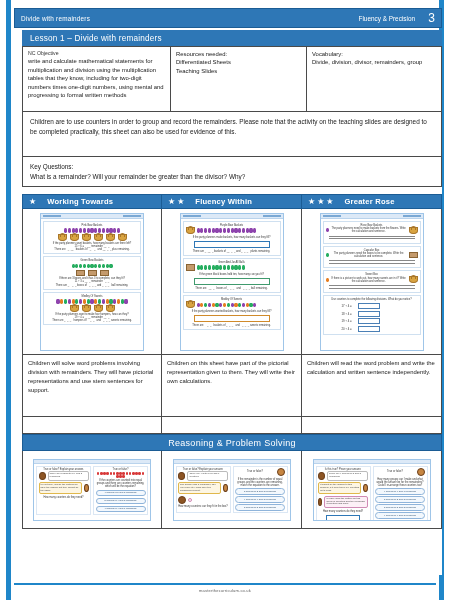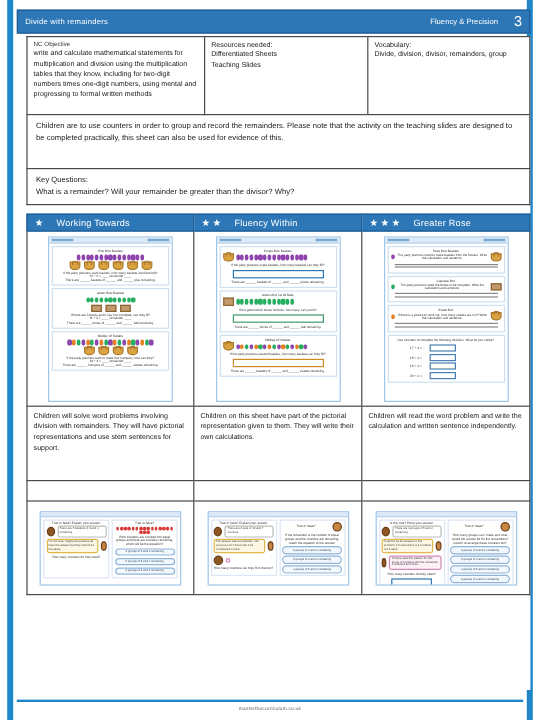--- a/index.html
+++ b/index.html
@@ -61,21 +61,21 @@
   .diff { display: flex; margin-left: 8px; width: 420px; }
   .col { width: 140px; }
   .col + .col .hdr { border-left: none; }
   .hdr {
     height: 15px; background: #2e77b6; border: 1px solid #1b5c94;
     color: #fff; font-size: 7.6px; display: flex; align-items: center; gap: 3px;
     padding-left: 6px;
   }
   .stars { display: inline-flex; gap: 2px; }
   .star { font-size: 8px; line-height: 1; color: #fff; }
-  .hdr .htxt { padding-left: 8px; letter-spacing: .2px; }
+  .hdr .htxt { padding-left: 8px; letter-spacing: .2px; font-weight: bold; }
 
   .thumbwrap {
     height: 146px; border: 1px solid #4a4a4a; border-top: none;
     display: flex; align-items: center; justify-content: center;
   }
   .col + .col .thumbwrap { border-left: none; }
   .desc {
     height: 62px; border: 1px solid #4a4a4a; border-top: none;
     font-size: 5.9px; line-height: 1.5; padding: 4px 5px; color: #1a1a1a;
   }
@@ -151,20 +151,21 @@
   <div class="rail rail-r"></div>
 
   <div class="topbar">
     <span class="t-left">Divide with remainders</span>
     <span class="t-mid">Fluency &amp; Precision</span>
     <span class="t-page">3</span>
   </div>
 
   <div class="sheet">
 
+    <div class="lesson-band">Lesson 1 – Divide with remainders</div>
 
     <div class="row3">
       <div class="cell c1">
         <span class="lbl tiny">NC Objective</span>
         <span>write and calculate mathematical statements for multiplication and division using the multiplication tables that they know, including for two-digit numbers times one-digit numbers, using mental and progressing to formal written methods</span>
       </div>
       <div class="cell c2">
         <span class="lbl">Resources needed:</span>
         <span class="lbl">Differentiated Sheets</span>
         <span class="lbl">Teaching Slides</span>
@@ -457,20 +458,21 @@
                 <span class="eqbox"></span>
               </div>
             </div>
           </div>
         </div>
         <div class="desc">Children will read the word problem and write the calculation and written sentence independently.</div>
         <div class="pad"></div>
       </div>
     </div>
 
+    <div class="rband">Reasoning &amp; Problem Solving</div>
 
     <div class="rrow">
 
       <div class="rcell">
         <div class="rcard">
           <div class="rc-top"></div>
           <div class="rc-body">
             <div class="rc-half">
               <div class="pt">True or false? Explain your answer.</div>
               <div class="rowf">

